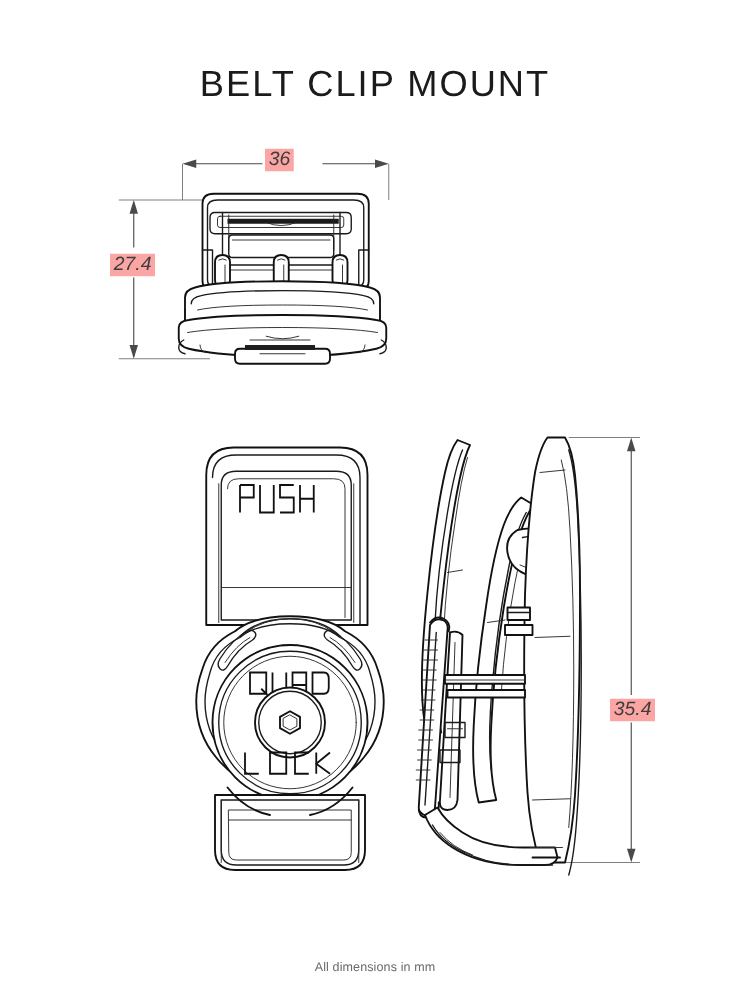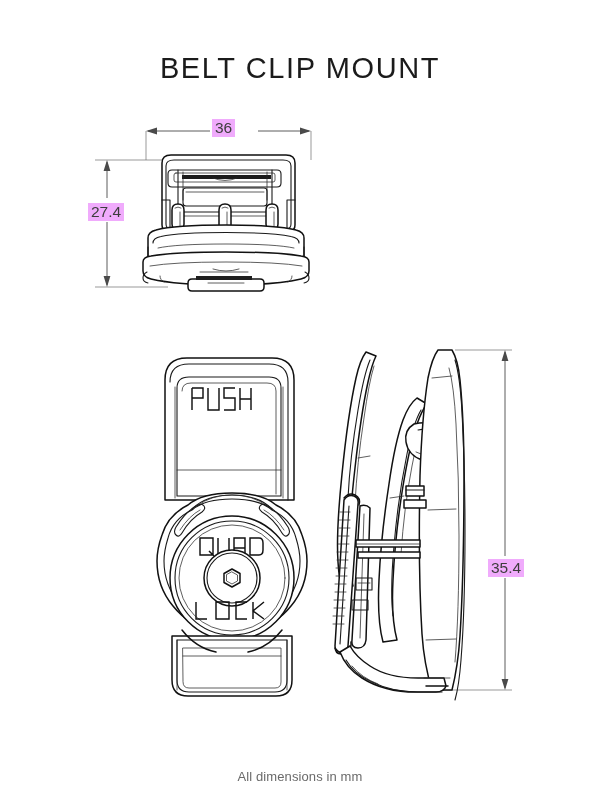--- a/index.html
+++ b/index.html
@@ -35,35 +35,36 @@
     color: #1b1b1b;
     white-space: nowrap;
   }
   .footer-note {
     position: absolute;
     left: 0;
     top: 769px;
     width: 600px;
     text-align: center;
     font-family: "Liberation Sans", sans-serif;
-    font-size: 13px;
+    font-size: 10px;
     font-weight: 400;
     letter-spacing: .1px;
     color: #6a6a6a;
     white-space: nowrap;
   }
   .dim-label {
     position: absolute;
     font-family: "Liberation Sans", sans-serif;
     font-size: 15.5px;
     font-weight: 400;
     color: #3d3d3d;
-    background: #f0abfc;
+    background: #fca5a5;
     padding: 0 3px;
     white-space: nowrap;
+    font-style: italic;
   }
   #dim-36 { left: 212px; top: 119px; }
   #dim-274 { left: 88px; top: 203px; }
   #dim-751 { left: 488px; top: 559px; }
 
   svg { display: block; }
   .ln   { fill: none; stroke: #111111; stroke-width: 1.5; stroke-linecap: round; stroke-linejoin: round; }
   .ln-m { fill: none; stroke: #1a1a1a; stroke-width: 1.1; stroke-linecap: round; stroke-linejoin: round; }
   .ln-t { fill: none; stroke: #2a2a2a; stroke-width: .75; stroke-linecap: round; stroke-linejoin: round; }
   .fillw { fill: #ffffff; }

